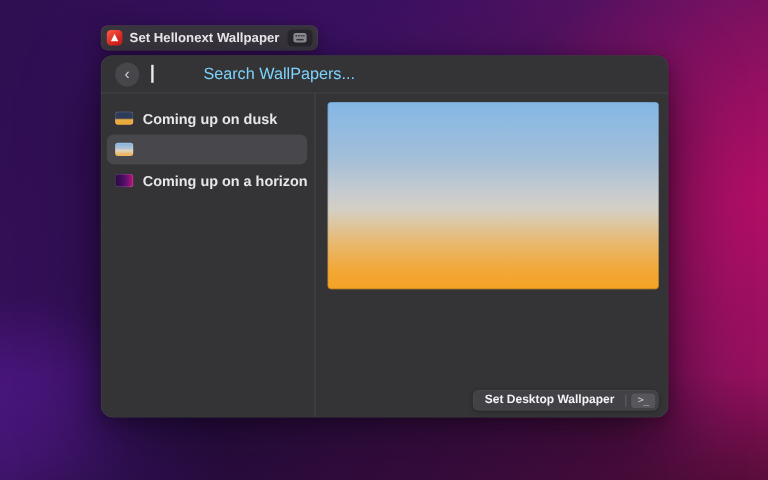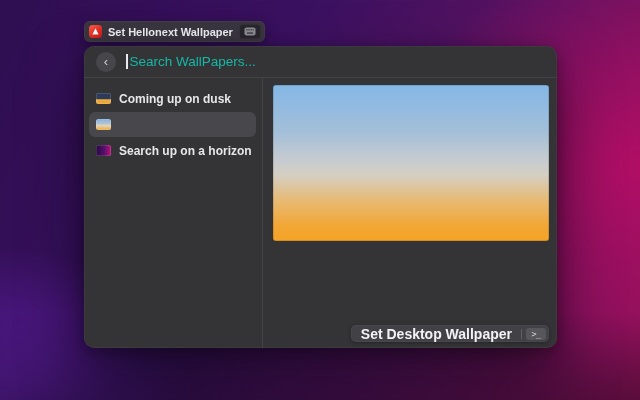--- a/index.html
+++ b/index.html
@@ -52,21 +52,21 @@
     border-bottom: 1px solid rgba(255,255,255,0.08);
   }
   .back-button {
     width: 20px; height: 20px; border-radius: 50%; background: #47474b;
     display: flex; align-items: center; justify-content: center;
     margin-right: 10px; flex: 0 0 auto;
   }
   .back-button .chev { color: #cfcfd4; font-size: 13px; line-height: 1; margin-top: -1px; }
   .search-input { display: flex; align-items: center; flex: 1; height: 100%; cursor: text; }
   .caret { width: 1.5px; height: 15px; background: #e9e9ee; margin-right: 2px; }
-  .placeholder { color: #14b8a6; font-size: 13.5px; }
+  .placeholder { color: #7dd3fc; font-size: 13.5px; margin-left: 40px; }
 
   .content { flex: 1; display: flex; min-height: 0; }
 
   .list-panel {
     width: 179px; flex: 0 0 auto;
     border-right: 1px solid rgba(255,255,255,0.08);
     padding: 8px 6px 0 5px;
     font-weight: bold;
   }
   .list-item {
@@ -88,21 +88,21 @@
   }
 
   .action-button {
     position: absolute; right: 8px; bottom: 6px; height: 17px;
     display: flex; align-items: center;
     background: #414146; border-radius: 5px;
     padding: 0 3px 0 10px;
     box-shadow: 0 1px 4px rgba(0,0,0,0.3), inset 0 0 0 0.5px rgba(255,255,255,0.07);
     cursor: pointer;
   }
-  .action-button .btn-label { font-size: 14px; font-weight: 700; color: #f3f3f5; white-space: nowrap; }
+  .action-button .btn-label { font-size: 10px; font-weight: 700; color: #f3f3f5; white-space: nowrap; }
   .action-button .sep { width: 1px; height: 10px; background: rgba(255,255,255,0.16); margin: 0 4px 0 9px; }
   .shortcut-badge {
     min-width: 20px; height: 12px; border-radius: 3px; background: #56565b;
     display: flex; align-items: center; justify-content: center;
     font-family: "DejaVu Sans Mono", monospace; font-size: 8.5px;
     color: #d2d2d6; letter-spacing: -0.5px; padding: 0 3px;
   }
 </style>
 </head>
 <body>
@@ -145,21 +145,21 @@
       <div class="list-panel">
         <div class="list-item">
           <span class="thumb" style="background: linear-gradient(rgb(46, 59, 88) 0%, rgb(46, 59, 88) 50%, rgb(233, 174, 69) 62%, rgb(240, 165, 48) 100%);"></span>
           <span class="label">Coming up on dusk</span>
         </div>
         <div class="list-item selected">
           <span class="thumb" style="background: linear-gradient(rgb(127, 179, 226) 0%, rgb(182, 196, 210) 45%, rgb(224, 214, 189) 58%, rgb(240, 169, 60) 100%);"></span>
         </div>
         <div class="list-item">
           <span class="thumb" style="background: linear-gradient(90deg, rgb(38, 10, 63) 0%, rgb(85, 16, 107) 55%, rgb(187, 19, 121) 100%);"></span>
-          <span class="label">Search up on a horizon</span>
+          <span class="label">Coming up on a horizon</span>
         </div>
       </div>
 
       <div class="detail-panel">
         <div class="preview" style="background: linear-gradient(rgb(132, 183, 230) 0%, rgb(163, 191, 216) 30%, rgb(198, 203, 208) 48%, rgb(213, 207, 194) 58%, rgb(231, 186, 116) 74%, rgb(242, 167, 54) 90%, rgb(244, 163, 36) 100%);"></div>
       </div>
 
     </div>
 
     <div class="action-button">

